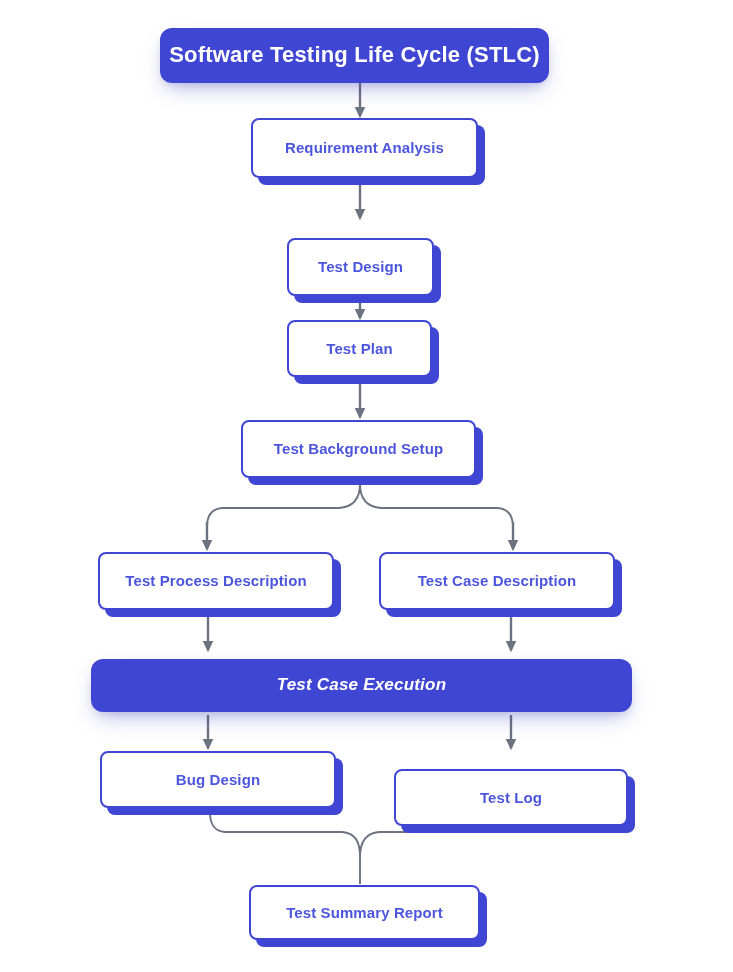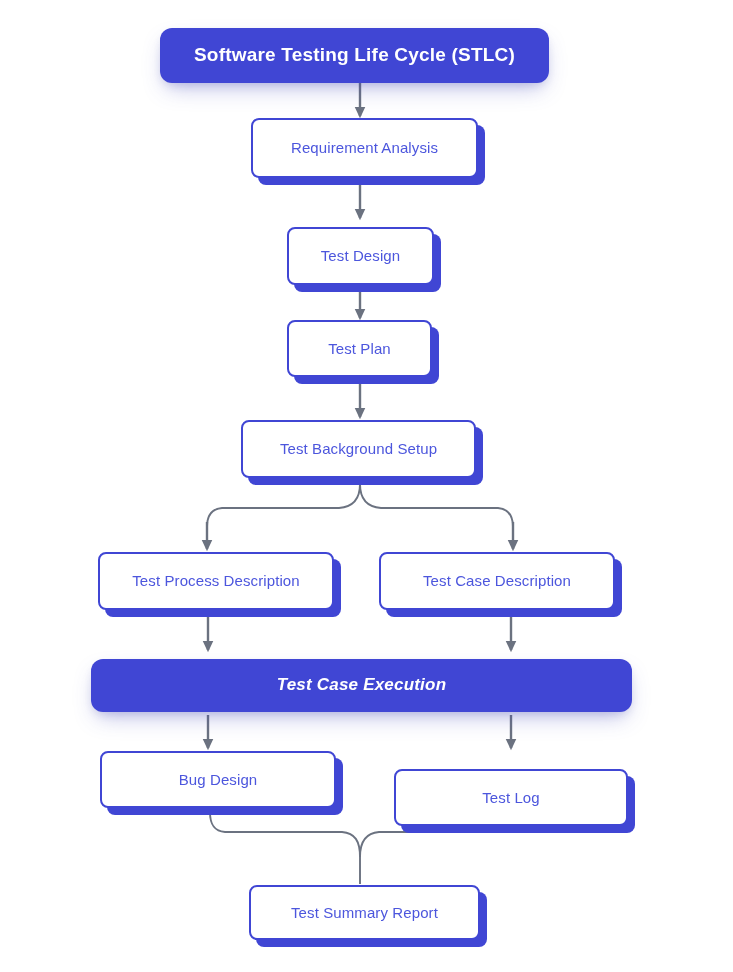--- a/index.html
+++ b/index.html
@@ -42,37 +42,37 @@
     letter-spacing: 0.1px;
   }
 
   
   .node.outlined {
     background: #ffffff;
     border: 2px solid #4046d4;
     border-radius: 8px;
     color: #4c56dd;
     font-size: 15px;
-    font-weight: normal;
+    font-weight: bold;
     box-shadow: 7px 7px 0 0 #4046d4;
   }
 
   
   .node.filled {
     background: #4046d4;
     border: none;
     border-radius: 12px;
     color: #ffffff;
     font-weight: bold;
     box-shadow: 0 10px 22px -6px rgba(70, 76, 190, 0.38),
                 0 4px 10px -3px rgba(60, 66, 150, 0.20);
   }
 
   .node.title {
-    font-size: 19px;
+    font-size: 22px;
     letter-spacing: 0.2px;
   }
   .node.execution {
     font-size: 17px;
     letter-spacing: 0.2px;
   }
 </style>
 </head>
 <body>
 
@@ -123,21 +123,21 @@
                C 511 823, 508 831, 496 832
                L 379 832
                C 366 833, 360 841, 360 857"></path>
     </g>
   </svg>
 
   <div class="node filled title" style="left:160px; top:28px; width:389px; height:55px;">Software Testing Life Cycle (STLC)</div>
 
   <div class="node outlined" style="left:251px; top:118px; width:227px; height:60px;">Requirement Analysis</div>
 
-  <div class="node outlined" style="left:287px; top:227px; width:147px; height:58px;">Test Design</div>
+  <div class="node outlined" style="left:287px; top:238px; width:147px; height:58px;">Test Design</div>
 
   <div class="node outlined" style="left:287px; top:320px; width:145px; height:57px;">Test Plan</div>
 
   <div class="node outlined" style="left:241px; top:420px; width:235px; height:58px;">Test Background Setup</div>
 
   <div class="node outlined" style="left:98px; top:552px; width:236px; height:58px;">Test Process Description</div>
 
   <div class="node outlined" style="left:379px; top:552px; width:236px; height:58px;">Test Case Description</div>
 
   <div class="node filled execution" style="left:91px; top:659px; width:541px; height:53px;font-style:italic;">Test Case Execution</div>

